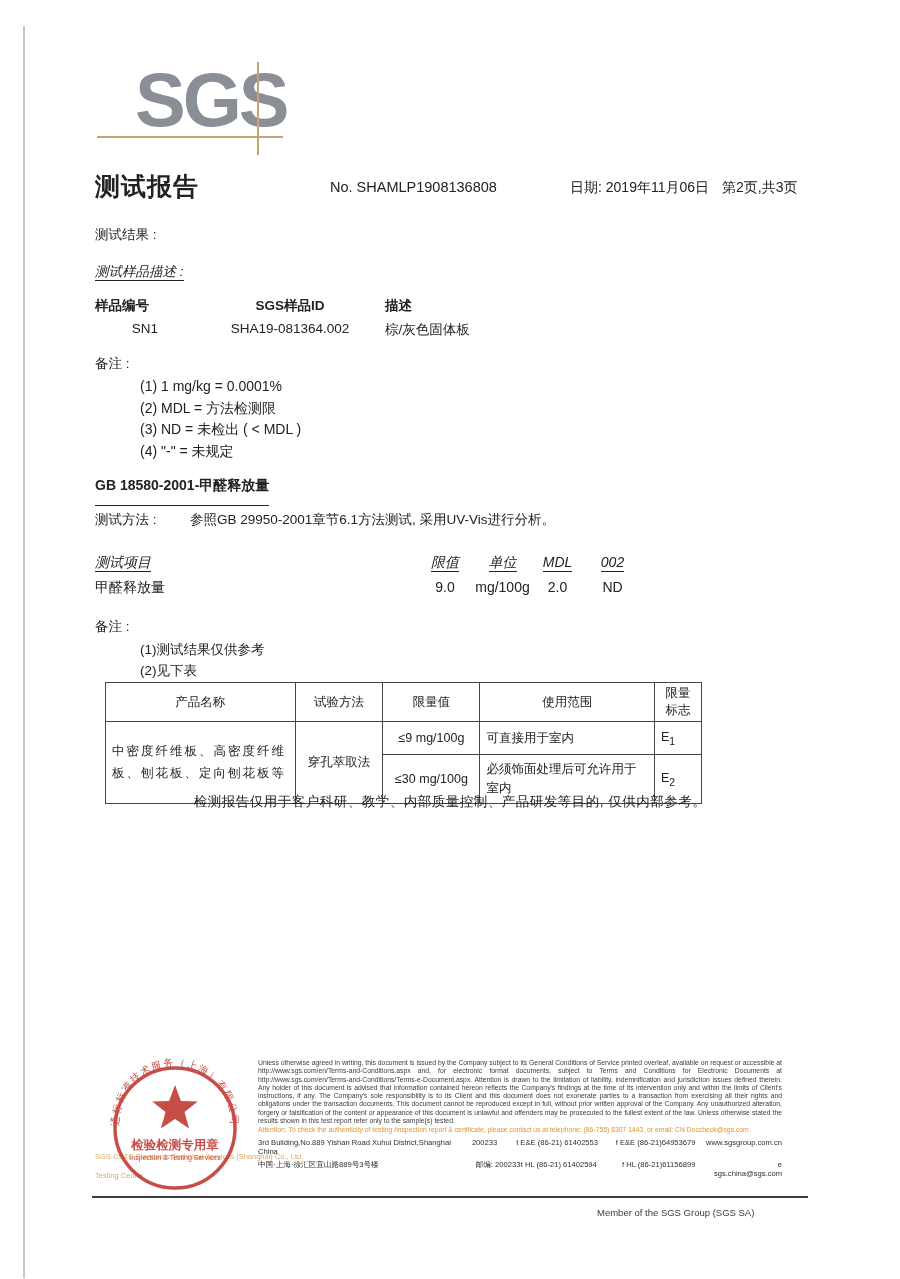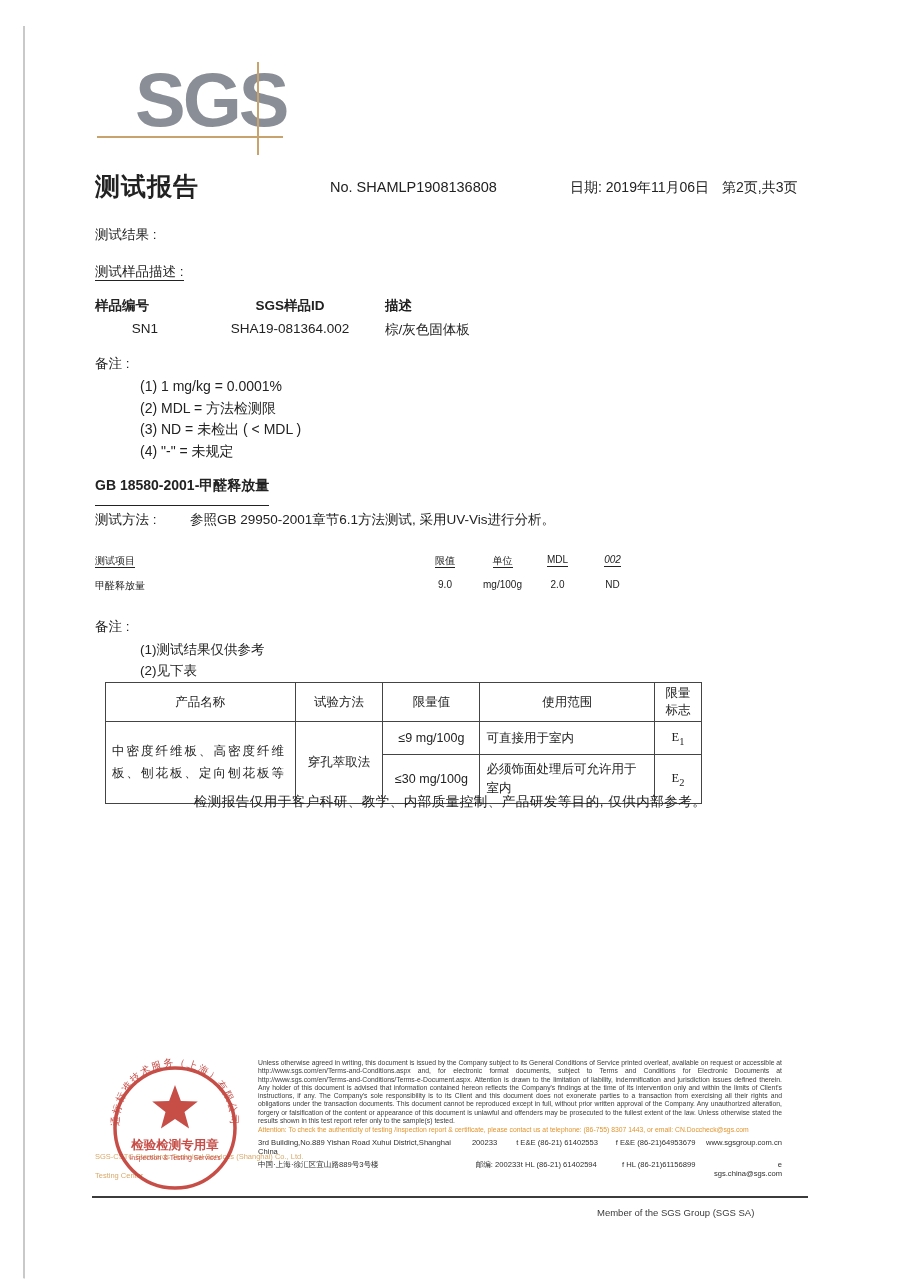--- a/index.html
+++ b/index.html
@@ -14,21 +14,21 @@
   .logo-letters{left:135px;top:64px;font-size:76px;line-height:0.95;font-weight:bold;
     color:#8a8e96;letter-spacing:-3px;}
   .logo-hline{left:97px;top:136px;width:186px;height:2px;background:#c8a36e;}
   .logo-vline{left:257px;top:62px;width:2px;height:93px;background:#c8a36e;}
   
   .doc-title{left:95px;top:170px;font-size:25px;font-weight:bold;letter-spacing:1px;}
   .report-no{left:330px;top:179px;font-size:14.5px;}
   .report-date{left:570px;top:179px;font-size:14px;}
   .page-info{left:722px;top:179px;font-size:14px;}
   .lbl{font-size:13.5px;}
-  .ul{border-bottom:1px solid #222;padding-bottom:1px;}
+  .ul{border-bottom:1px solid #222;padding-bottom:1px;font-style:italic;}
   .results-label{left:95px;top:226px;}
   .sample-desc-label{left:95px;top:263px;}
   
   .sample-table{left:95px;top:294px;width:430px;font-size:13.5px;}
   .sample-table .row{display:flex;}
   .sample-table .row.hdr{font-weight:bold;}
   .sample-table .row > div{padding:3px 0;}
   .st-c1{width:100px;}
   .st-c2{width:190px;text-align:center;}
   .st-c3{flex:1;padding-left:10px;}
@@ -38,39 +38,39 @@
   .notes1-items{left:140px;top:376px;font-size:14px;line-height:21.5px;}
   .notes-label2{left:95px;top:618px;}
   .notes2-items{left:140px;top:639px;font-size:13.5px;line-height:21px;}
   
   .gb-heading{left:95px;top:477px;font-size:14px;font-weight:bold;border-bottom:1.5px solid #222;padding-bottom:10px;}
   
   .method-row{left:95px;top:511px;display:flex;font-size:13.5px;}
   .method-row .m-label{width:95px;}
   .method-row .m-text{padding-left:0px;}
   
-  .result-hdr,.result-row{left:95px;display:flex;font-size:10px;}
+  .result-hdr,.result-row{left:95px;display:flex;font-size:14px;}
   .result-hdr{top:554px;}
   .result-row{top:579px;}
   .rt-item{width:320px;text-align:left;}
   .rt-limit{width:60px;text-align:center;}
   .rt-unit{width:55px;text-align:center;}
   .rt-mdl{width:55px;text-align:center;}
   .rt-002{width:55px;text-align:center;}
   .rt-002 .ul{font-style:italic;}
   
   .limit-table{left:105px;top:682px;}
   table.lt{border-collapse:collapse;width:597px;font-size:12.5px;}
   table.lt th,table.lt td{border:1px solid #444;padding:2px 6px;}
   table.lt th{font-weight:normal;text-align:center;height:34px;}
   td.lt-product{letter-spacing:2px;line-height:1.75;padding:4px 8px;}
   td.lt-method{text-align:center;}
   td.lt-limit{text-align:center;}
   td.lt-scope{text-align:left;line-height:1.5;}
-  td.lt-mark{text-align:center;font-family:Liberation Serif, serif;}
+  td.lt-mark{}
   tr.lt-r1 td{height:28px;}
   tr.lt-r2 td{height:44px;}
   
   .usage-note{left:95px;top:793px;width:710px;text-align:center;font-size:13.5px;letter-spacing:0.5px;}
   
   .tan-line1{left:95px;top:1152px;font-size:7.5px;color:#d9a96b;z-index:1;}
   .tan-line2{left:95px;top:1171px;font-size:7.5px;color:#d9a96b;z-index:1;}
   .stamp{left:100px;top:1052px;z-index:2;opacity:0.9;}
   .footer-col{left:258px;top:1059px;width:524px;z-index:3;}
   .legal-text{font-size:6.8px;line-height:8.3px;text-align:justify;color:#3c3c3c;}

